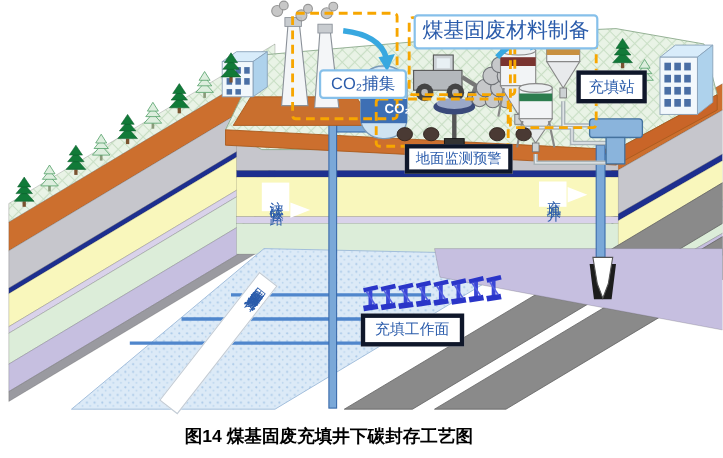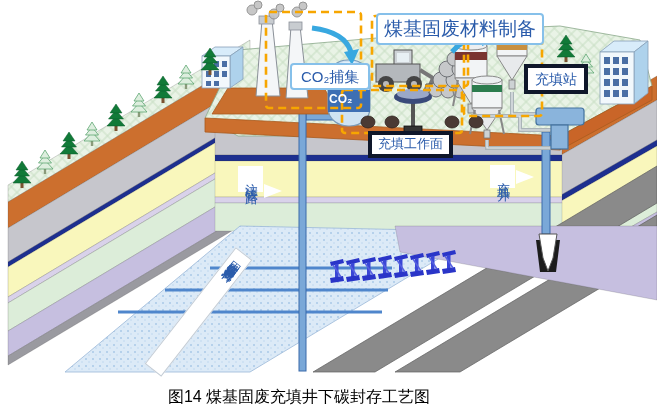--- a/index.html
+++ b/index.html
@@ -9,22 +9,22 @@
   .lbl{position:absolute;background:#fff;color:#2b5cab;line-height:1.15;
        white-space:nowrap;z-index:30;}
   .lbl.bordered{border:2px solid #86c0ea;border-radius:4px;}
   .lbl.plain{border:4px solid #0f172a;}
   .vert{writing-mode:vertical-rl;text-orientation:upright;letter-spacing:3px;}
   .tail{position:absolute;width:0;height:0;z-index:29;
         border-top:7px solid transparent;border-bottom:7px solid transparent;
         border-left:18px solid #fff;}
   #fill-material-label{transform:rotate(38deg);transform-origin:center center;}
   #caption{position:absolute;left:0;top:387px;width:598px;text-align:center;
-           font-size:16px;font-weight:normal;color:#000;z-index:40;}
-  #tank-text{position:absolute;left:329px;top:92px;width:44px;text-align:left;
+           font-size:16px;font-weight:bold;color:#000;z-index:40;}
+  #tank-text{position:absolute;left:329px;top:92px;width:44px;text-align:right;
              color:#fff;font-size:12px;font-weight:bold;z-index:25;background:transparent;border:none;}
 </style>
 </head>
 <body>
 
 <div id="stage">
 
 <svg id="scene" width="657" height="380" viewBox="0 0 657 380">
   <defs>
     <pattern id="lattice" width="8" height="8" patternUnits="userSpaceOnUse" patternTransform="rotate(45)">
@@ -291,28 +291,29 @@
     <rect x="342" y="90" width="120" height="43" rx="3"></rect>
   </g>
 </svg>
 
 <div class="lbl bordered" style="left:290px;top:15px;padding:3px 9px;font-size:15px;margin-top:48px;">CO₂捕集</div>
 
 <div class="lbl bordered" style="left:376px;top:13px;padding:3px 6px;font-size:19px;">煤基固废材料制备</div>
 
 <div class="lbl plain" style="left:524px;top:64px;padding:3px 7px;font-size:14px;">充填站</div>
 
-<div class="lbl plain" style="left:368px;top:131px;padding:2px 6px;font-size:13px;">充填工作面</div>
+<div class="lbl plain" style="left:368px;top:131px;padding:2px 6px;font-size:13px;">地面监测预警</div>
 
 <div class="lbl vert" style="left:238px;top:166px;padding:7px 5px;font-size:13px;">注碳管路</div>
 <div class="tail" style="left:264px;top:184px;"></div>
 
 <div class="lbl vert" style="left:490px;top:165px;padding:7px 5px;font-size:13px;">充填井</div>
 <div class="tail" style="left:516px;top:170px;"></div>
 
+<div class="lbl plain" style="left:328px;top:285px;padding:3px 9px;font-size:13.5px;">充填工作面</div>
 
 <div class="lbl vert" id="fill-material-label" style="left:188px;top:238px;height:142px;padding:2px 3px;font-size:11.5px;border:1px solid #c4cdd6;letter-spacing:1px;">固碳型煤基固废充填材料</div>
 
 <div id="tank-text">CO₂</div>
 
 <div id="caption">图14  煤基固废充填井下碳封存工艺图</div>
 
 </div>
 
 </body></html>

